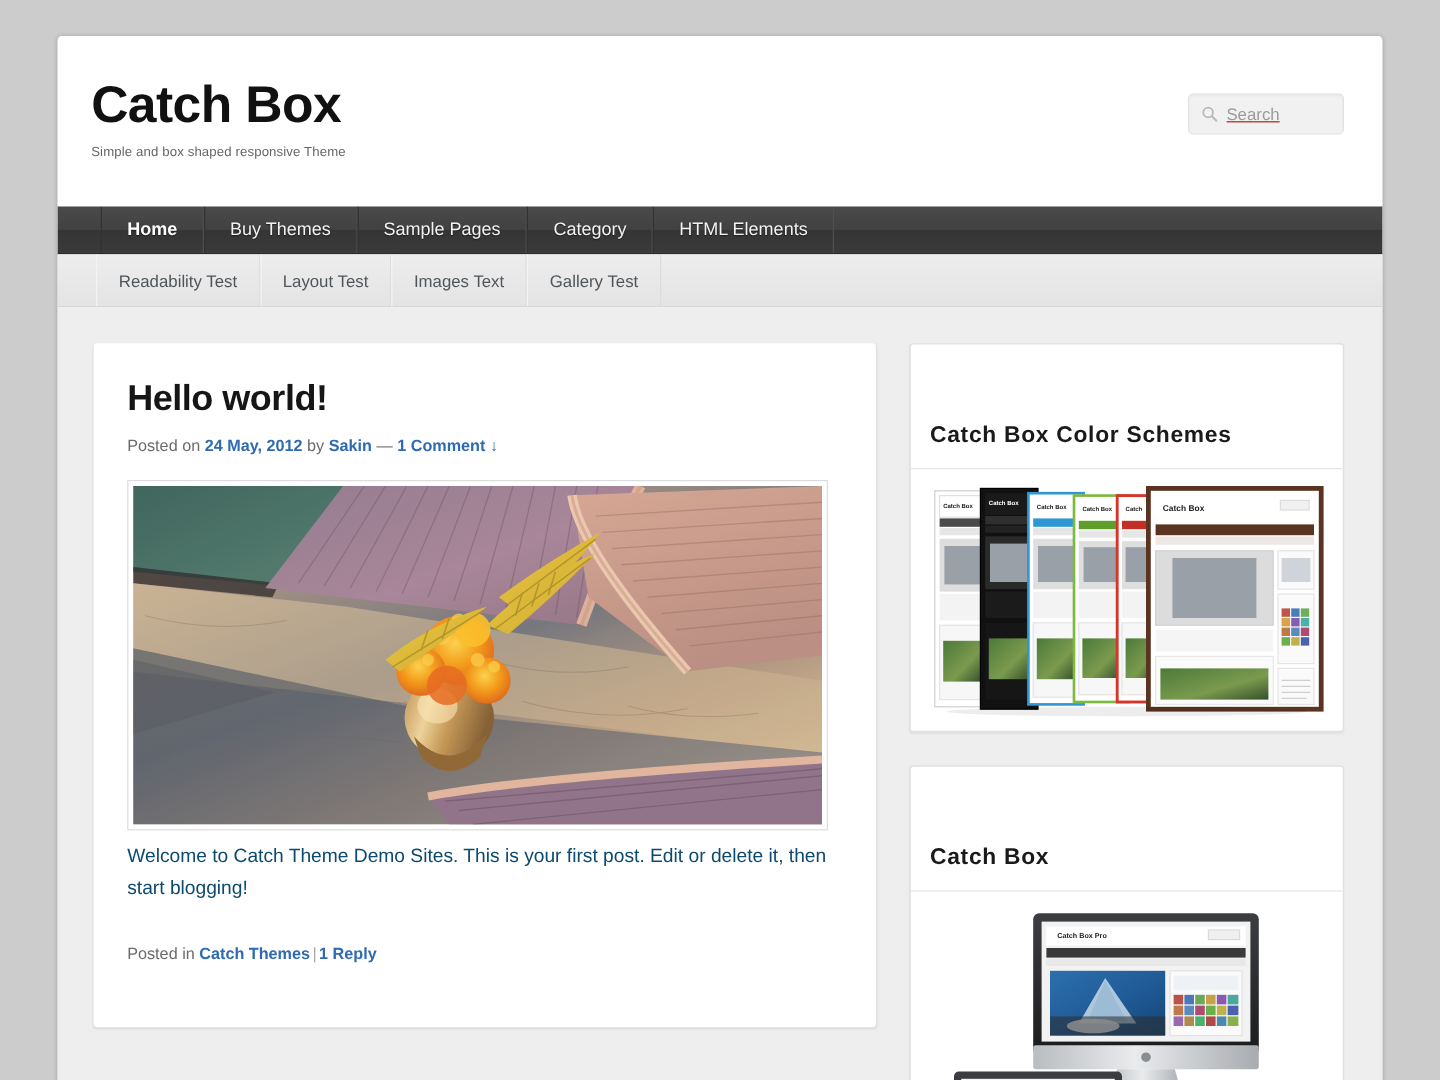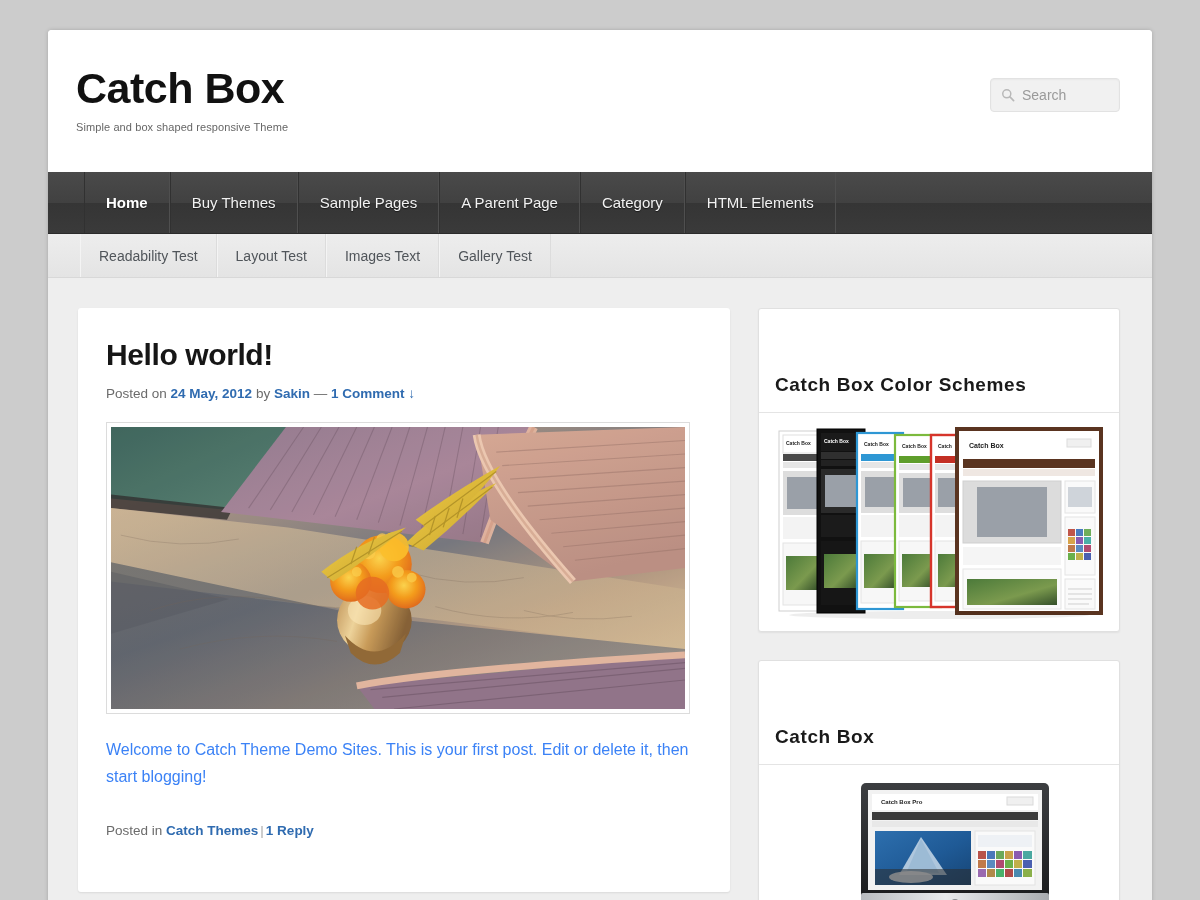--- a/index.html
+++ b/index.html
@@ -82,26 +82,27 @@
   }
   .search-field {
     flex: 1 1 auto;
     border: 0;
     outline: none;
     background: transparent;
     font-family: "Liberation Sans", sans-serif;
     font-size: 14px;
     color: #b91c1c;
     width: 100%;
+    text-decoration: underline;
   }
   .search-field::placeholder { color: #9a9a9a; }
 
   
   .main-nav {
-    height: 62px;
+    height: 40px;
     background: #3d3d3d;
     background-image: linear-gradient(to bottom, #4a4a4a 0%, #414141 50%, #353535 51%, #3a3a3a 100%);
     border-bottom: 1px solid #2b2b2b;
     display: flex;
     align-items: stretch;
     padding-left: 36px;
   }
   .main-nav .menu-item {
     display: flex;
     align-items: center;
@@ -189,24 +190,24 @@
     padding: 4px;
     background: #fff;
   }
   .photo {
     width: 100%;
     height: 100%;
     display: block;
   }
 
   .entry-content {
-    margin-top: 22px;
+    margin-top: 8px;
     font-size: 16px;
     line-height: 1.72;
-    color: #3b82f6;
+    color: #0c4a6e;
   }
   .entry-footer {
     margin-top: 32px;
     font-size: 13.5px;
     color: #6b6b6b;
   }
   .entry-footer a {
     color: #2f6bb0;
     font-weight: bold;
     text-decoration: none;
@@ -258,21 +259,20 @@
           <line x1="10.2" y1="10.2" x2="14.4" y2="14.4" stroke="#8a8a8a" stroke-width="1.9" stroke-linecap="round"></line>
         </svg>
         <input class="search-field" type="text" placeholder="Search" style="">
       </form>
     </header>
 
     <nav class="main-nav">
       <div class="menu-item current">Home</div>
       <div class="menu-item">Buy Themes</div>
       <div class="menu-item">Sample Pages</div>
-      <div class="menu-item">A Parent Page</div>
       <div class="menu-item">Category</div>
       <div class="menu-item">HTML Elements</div>
     </nav>
 
     <nav class="secondary-nav">
       <div class="menu-item">Readability Test</div>
       <div class="menu-item">Layout Test</div>
       <div class="menu-item">Images Text</div>
       <div class="menu-item">Gallery Test</div>
     </nav>

